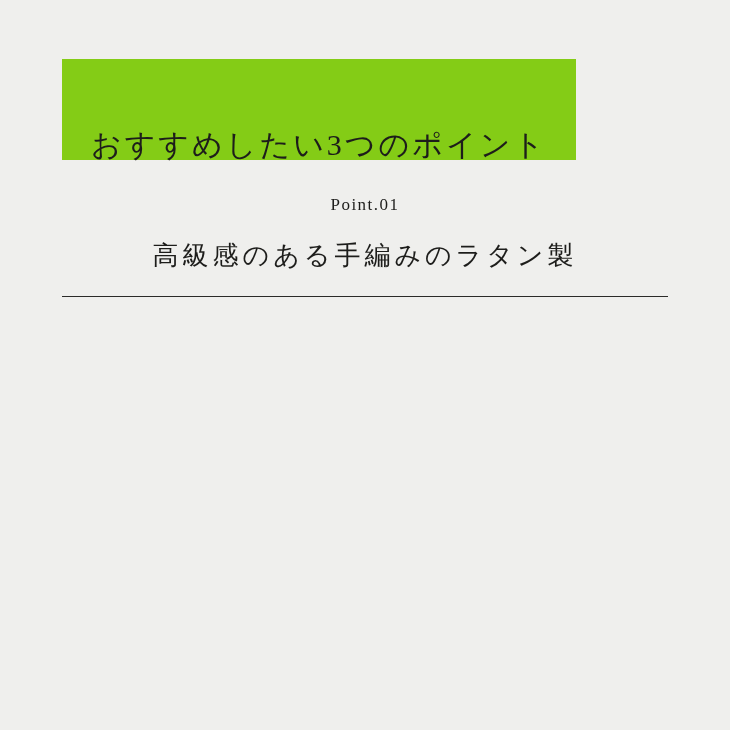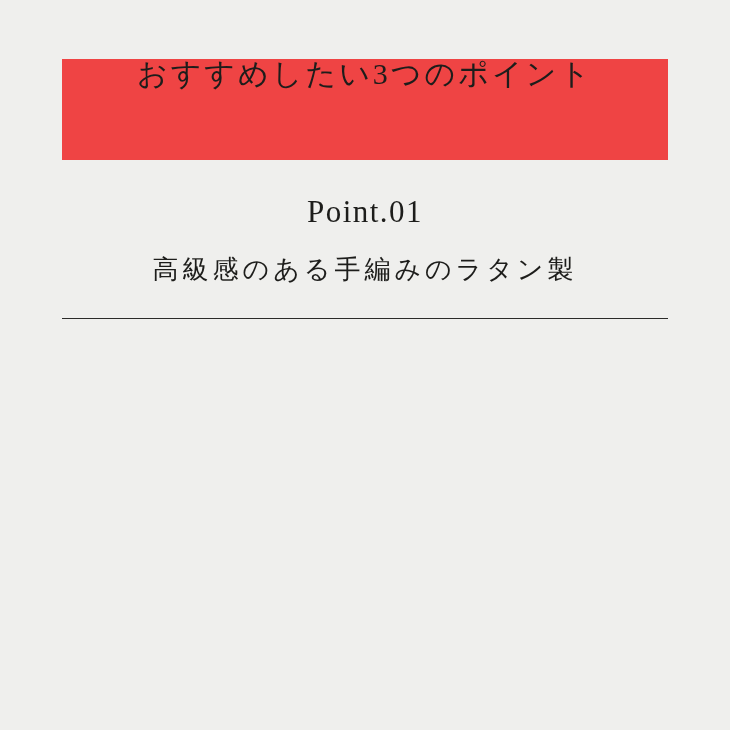--- a/index.html
+++ b/index.html
@@ -17,25 +17,25 @@
   .page {
     position: relative;
     width: 730px;
     height: 730px;
     box-sizing: border-box;
   }
   .header-band {
     position: absolute;
     left: 62px;
     top: 59px;
-    width: 606px;
+    width: 514px;
     height: 101px;
-    background: #ef4444;
+    background: #84cc16;
     display: flex;
-    align-items: flex-start;
+    align-items: flex-end;
     justify-content: center;
   }
   .header-title {
     font-size: 30px;
     letter-spacing: 3px;
     color: #1d1d1b;
     font-weight: 400;
     line-height: 1;
     white-space: nowrap;
   }
@@ -46,34 +46,34 @@
     width: 606px;
   }
   .point-block {
     margin-bottom: 48px;
   }
   .point-block:last-child {
     margin-bottom: 0;
   }
   .point-label {
     text-align: center;
-    font-size: 31px;
+    font-size: 17px;
     letter-spacing: 1.5px;
     color: #1d1d1b;
     line-height: 1;
     margin-bottom: 28px;
     font-variant-numeric: oldstyle-nums;
   }
   .point-text {
     text-align: center;
     font-size: 26px;
     letter-spacing: 4px;
     color: #1d1d1b;
     line-height: 1.15;
-    padding-bottom: 33px;
+    padding-bottom: 25px;
     border-bottom: 1px solid #2b2b29;
     white-space: nowrap;
   }
 </style>
 </head>
 <body>
 
 <div class="page">
 
   <div class="header-band">

